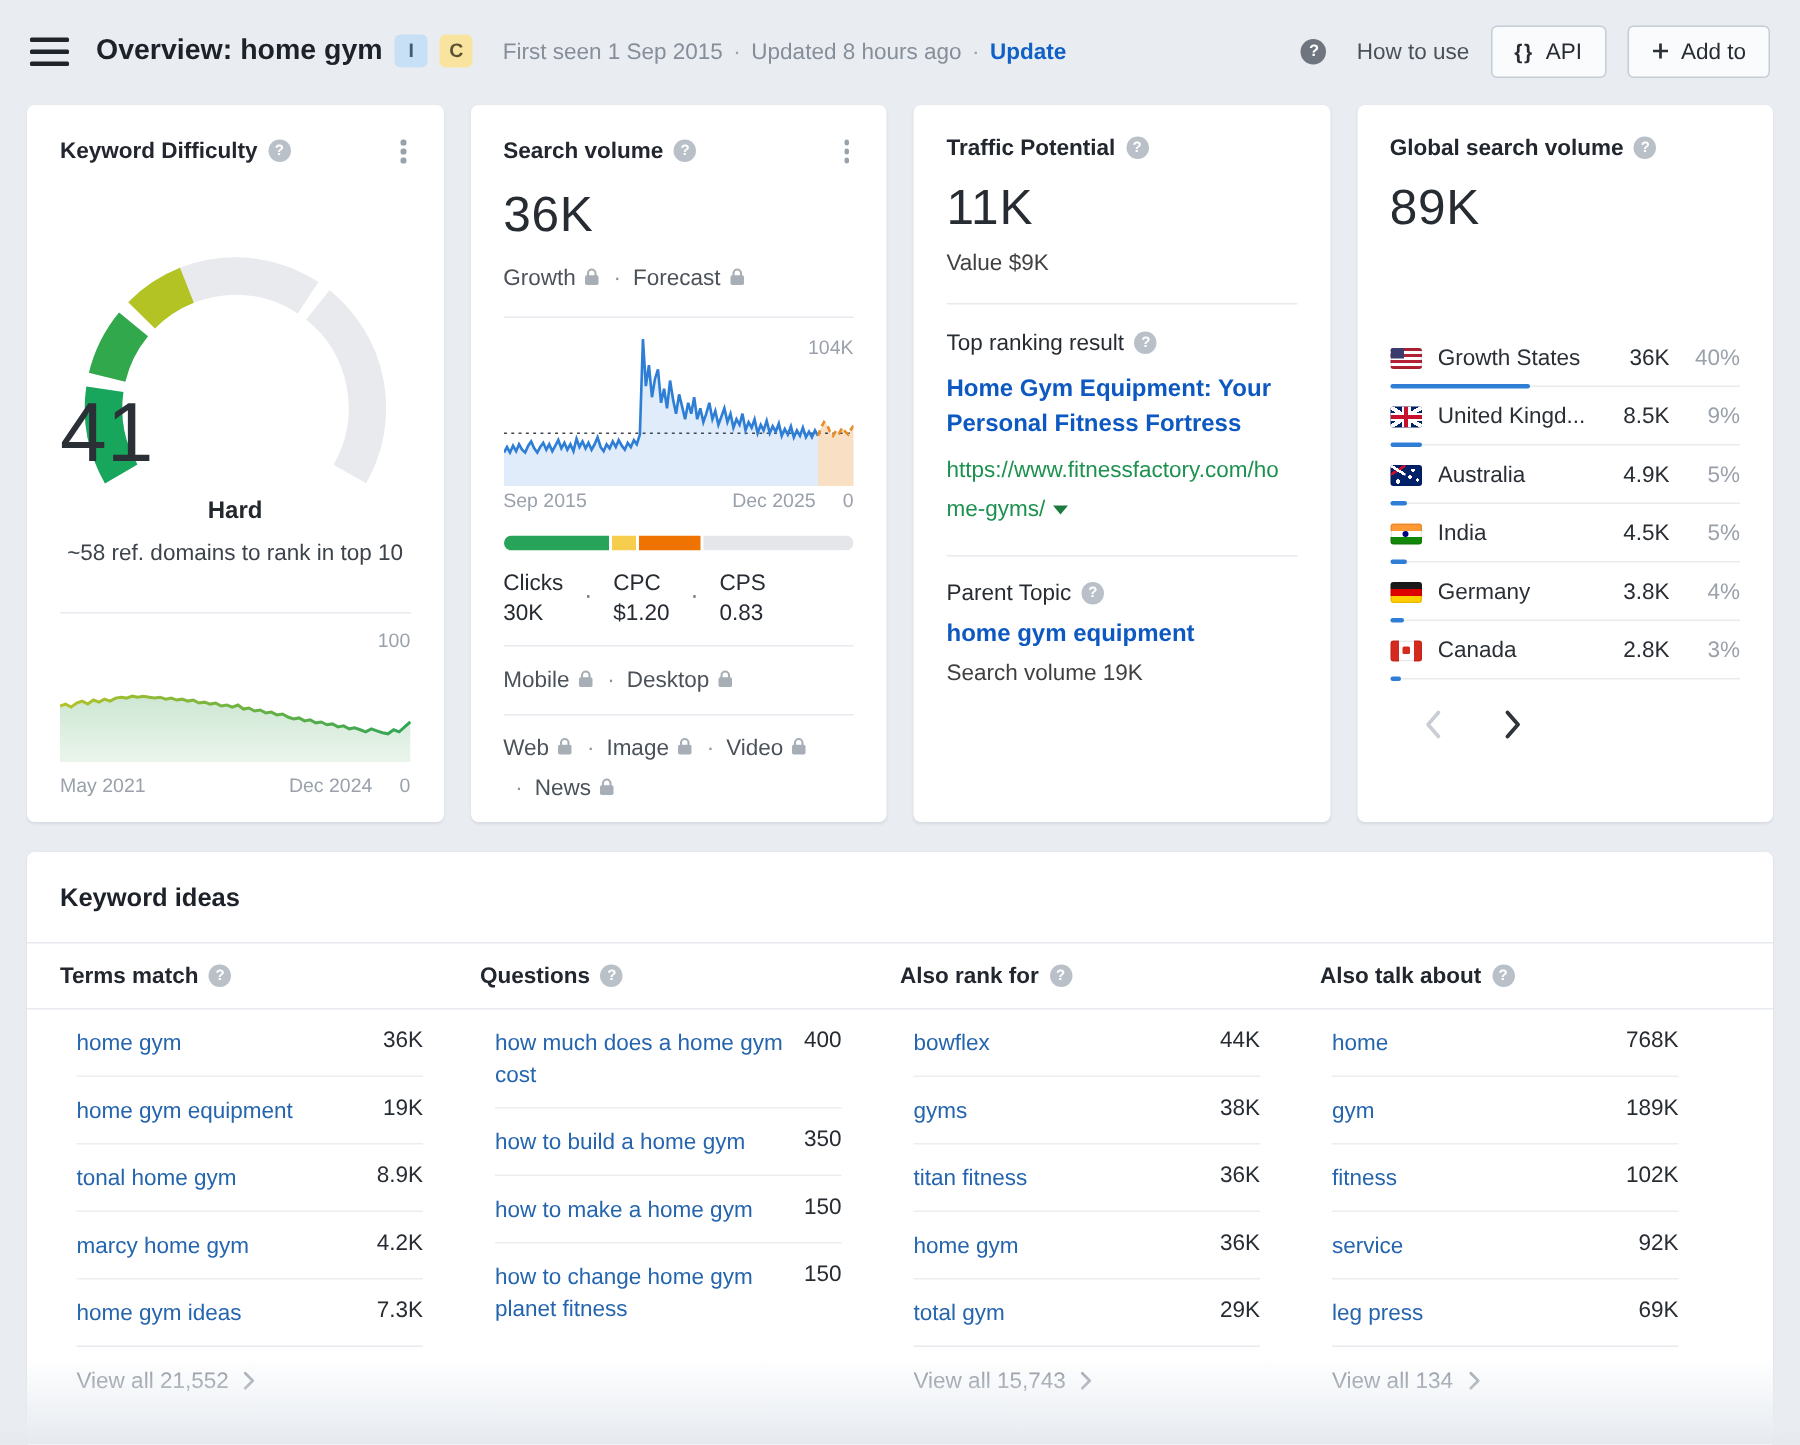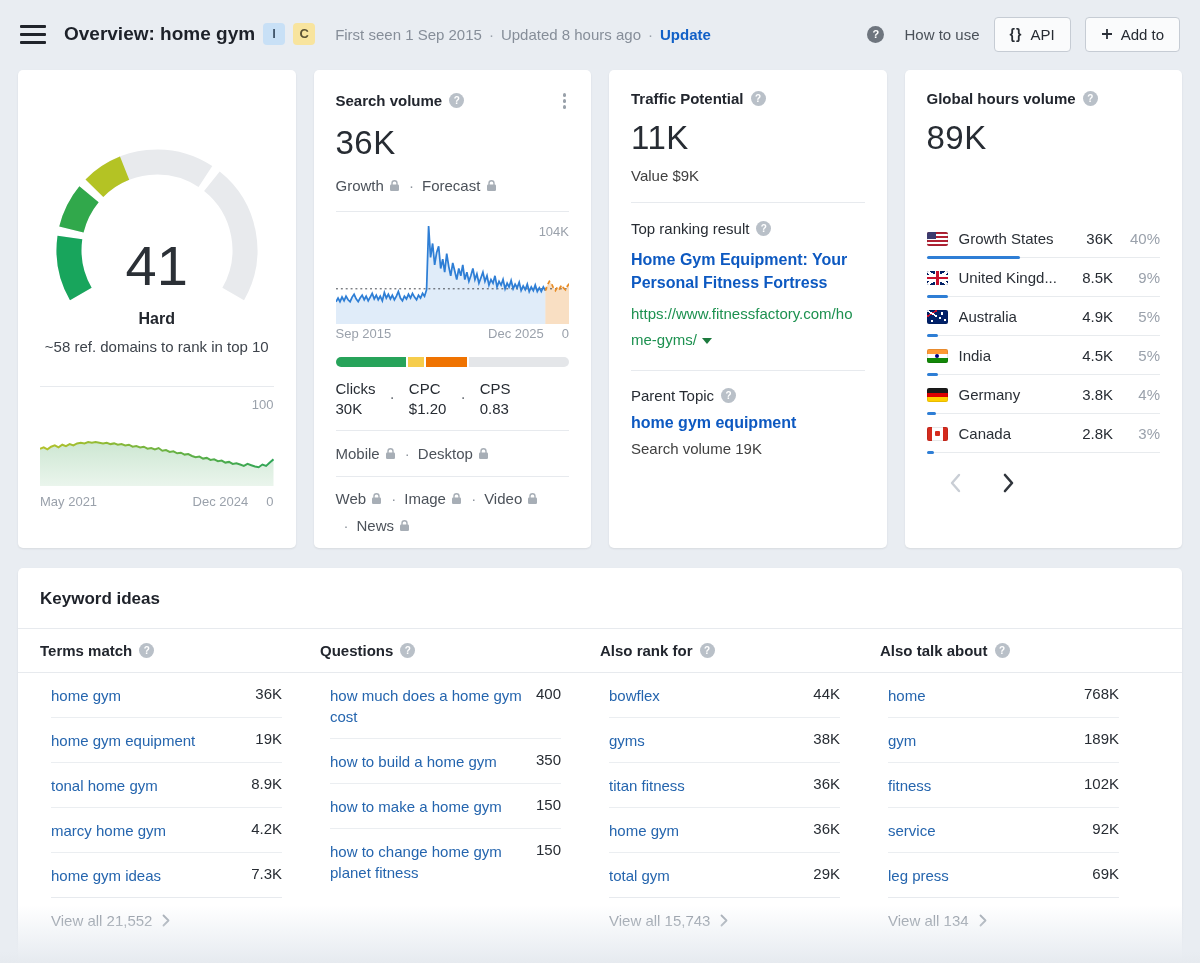--- a/index.html
+++ b/index.html
@@ -34,21 +34,21 @@
   .kebab { margin-left:auto; display:flex; flex-direction:column; gap:2.5px; padding:3px; cursor:pointer; }
   .kebab i { width:3.5px; height:3.5px; border-radius:50%; background:#99a1aa; }
   .big-num { font-size:33px; color:#272c33; margin-top:12px; letter-spacing:.5px; }
   .divider { border-top:1px solid #e7eaee; }
   .axis-label { font-size:13px; color:#9aa1ab; }
   .lock { vertical-align:-1px; }
 
   
   .gauge-zone { position:relative; height:292px; margin-top:4px; }
   .gauge-zone svg { position:absolute; left:50%; top:44px; transform:translateX(-50%); }
-  .kd-value { position:absolute; top:142px; left:0; right:0; text-align:center; font-size:56px; color:#2b3036; line-height:60px; }
+  .kd-value { position:absolute; top:142px; left:0; right:0; text-align:left; font-size:56px; color:#2b3036; line-height:60px; }
   .kd-word { position:absolute; top:216px; left:0; right:0; text-align:center; font-size:16px; font-weight:bold; color:#23272e; }
   .kd-note { position:absolute; top:242px; left:0; right:0; text-align:center; font-size:15px; color:#3d434b; line-height:22px; }
   .mini-chart-max { text-align:right; margin-top:10px; }
   .mini-chart { width:100%; height:72px; display:block; margin-top:2px; }
   .xlabels { display:flex; font-size:13px; color:#9aa1ab; margin-top:8px; }
   .xlabels .xr { margin-left:auto; }
   .xlabels .x0 { margin-left:18px; }
 
   
   .toggles { margin-top:10px; font-size:15px; color:#4c525a; line-height:27px; }
@@ -146,20 +146,29 @@
           <path d="M6 1v10M1 6h10" stroke="#2a2f38" stroke-width="1.8"></path>
         </svg>
       <span>Add to</span>
     </div>
   </div>
 </div>
 
 <div class="cards">
 
   <div class="card">
+    <div class="card-head">
+      <span class="card-title">Keyword Difficulty</span>
+      <span class="q-help"></span>
+      <span class="kebab">
+          <i></i>
+          <i></i>
+          <i></i>
+        </span>
+    </div>
     <div class="gauge-zone">
       <svg id="gauge-svg" width="212" height="176" viewBox="0 0 212 176">
           <path d="M 29.8 156.0 A 88 88 0 0 1 18.9 99.5" fill="none" stroke="#e8eaed" stroke-width="25"></path>
           <path d="M 20.4 91.5 A 88 88 0 0 1 38.0 56.2" fill="none" stroke="#e8eaed" stroke-width="25"></path>
           <path d="M 43.4 50.2 A 88 88 0 0 1 154.4 38.5" fill="none" stroke="#e8eaed" stroke-width="25"></path>
           <path d="M 160.9 43.3 A 88 88 0 0 1 182.2 156.0" fill="none" stroke="#e8eaed" stroke-width="25"></path>
           <path d="M 29.8 156.0 A 88 88 0 0 1 18.9 99.5" fill="none" stroke="#18a55c" stroke-width="25"></path>
           <path d="M 20.4 91.5 A 88 88 0 0 1 38.0 56.2" fill="none" stroke="#31a84b" stroke-width="25"></path>
           <path d="M 43.4 50.2 A 88 88 0 0 1 73.6 30.2" fill="none" stroke="#b4c324" stroke-width="25"></path>
         </svg>
@@ -302,21 +311,21 @@
     <div class="sub-label" style="margin-top:16px">
       <span>Parent Topic</span>
       <span class="q-help"></span>
     </div>
     <div class="pt-link">home gym equipment</div>
     <div class="pt-sv">Search volume 19K</div>
   </div>
 
   <div class="card">
     <div class="card-head">
-      <span class="card-title">Global hours volume</span>
+      <span class="card-title">Global search volume</span>
       <span class="q-help"></span>
     </div>
     <div class="big-num">89K</div>
     <div class="geo-list">
       <div class="geo-row">
         <span class="flag flag-us"></span>
         <span class="geo-name">Growth States</span>
         <span class="geo-val">36K</span>
         <span class="geo-pct">40%</span>
         <i class="geo-bar" style="width: 40%;"></i>

